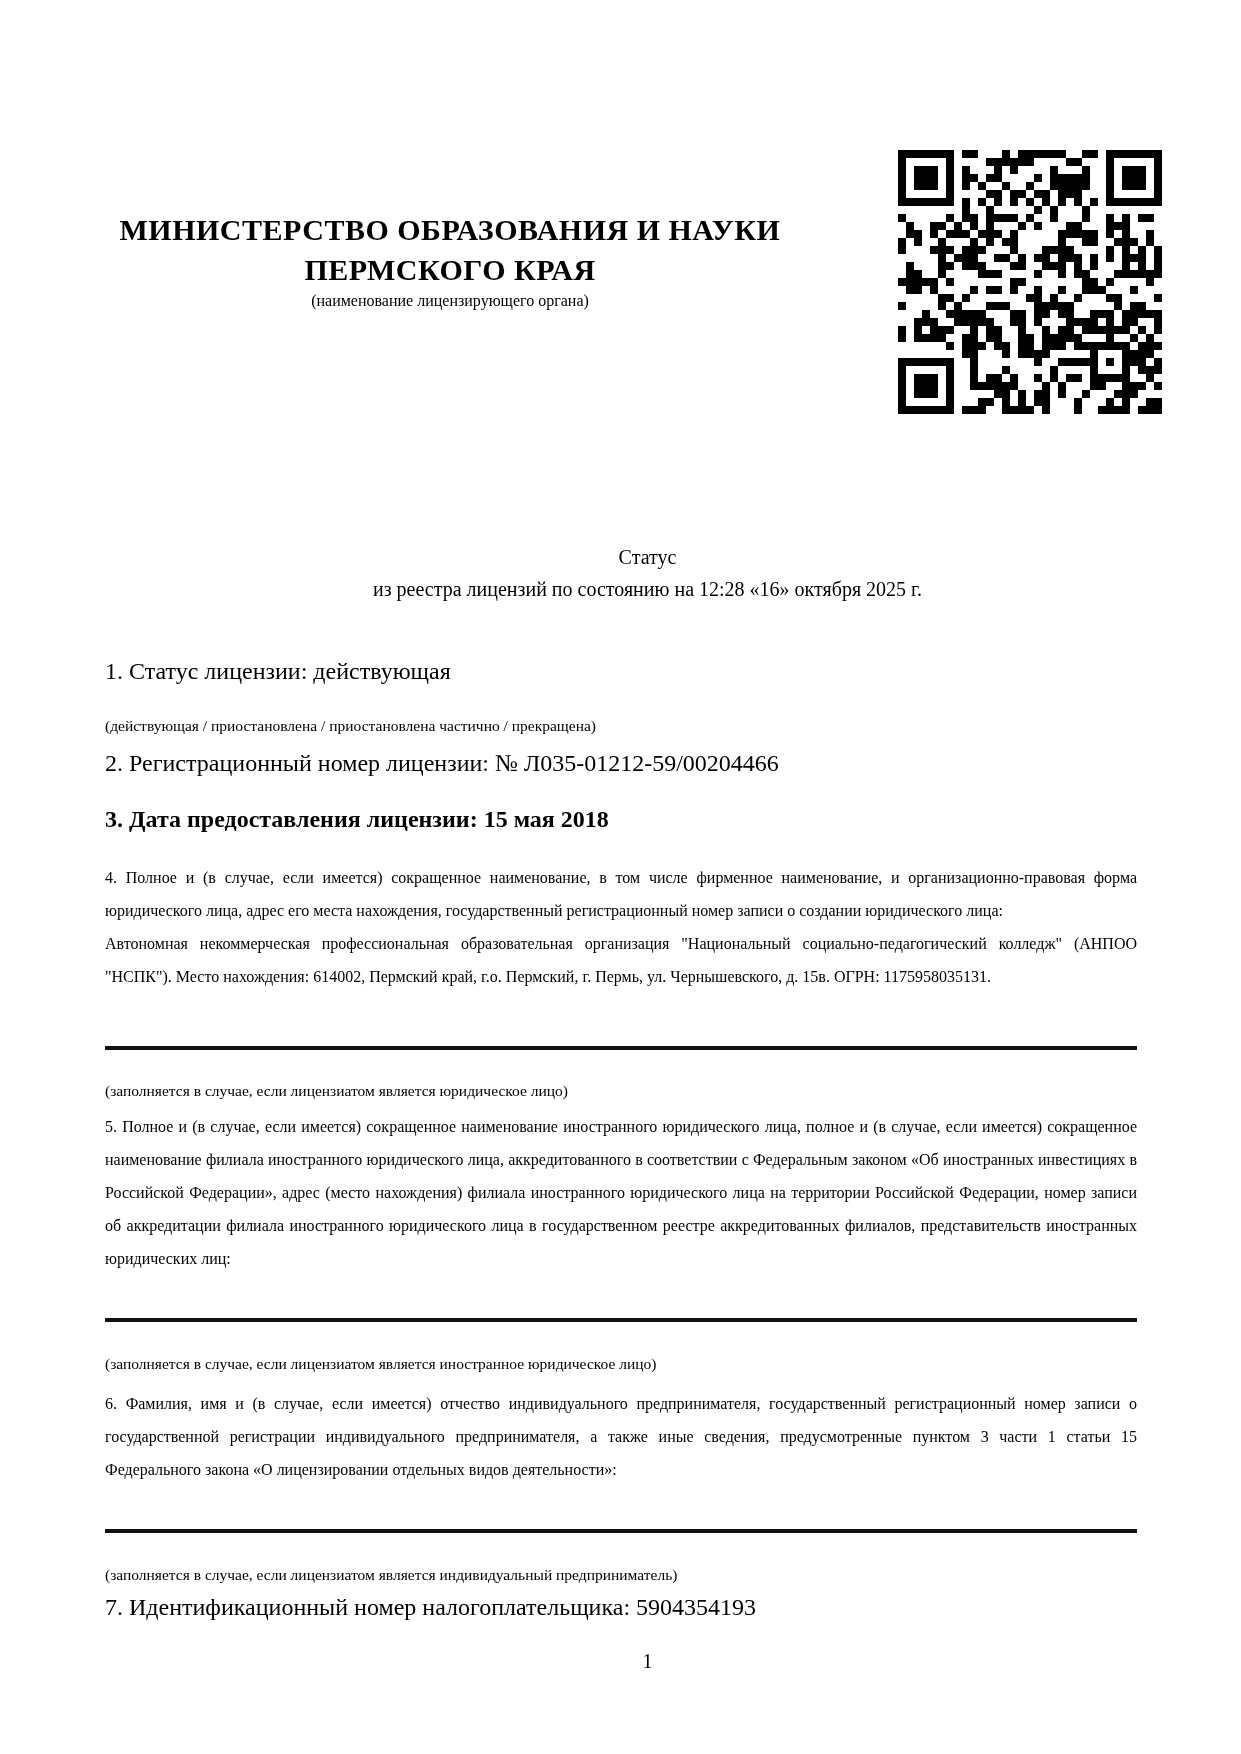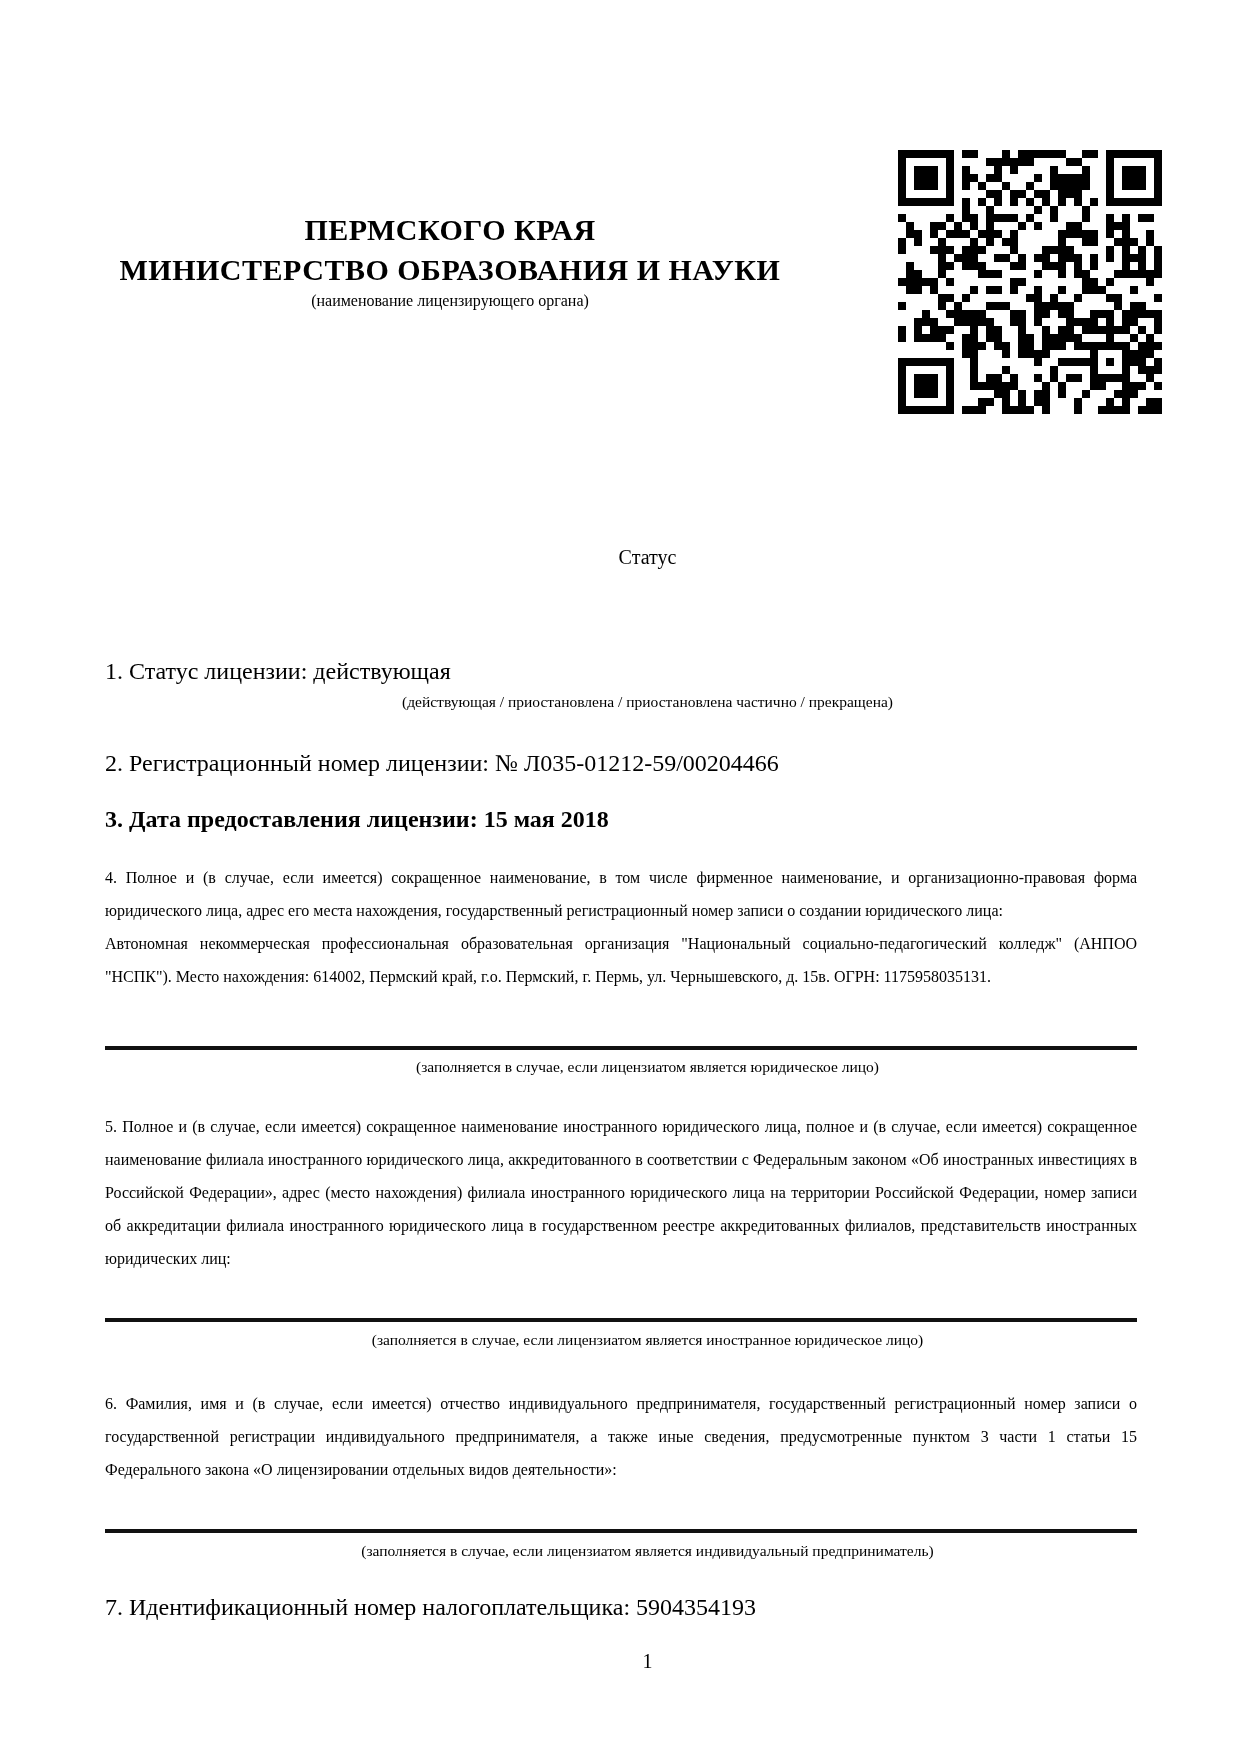--- a/index.html
+++ b/index.html
@@ -41,42 +41,41 @@
     font-size:24px; line-height:26px;
     white-space:nowrap;
   }
   .para {
     left:105px; width:1032px;
     font-size:16px; line-height:33px;
     text-align:justify;
   }
   .caption {
     left:105px; width:1085px;
-    text-align:center;
-    font-size:15.5px; line-height:20px;
+    font-size:15.5px; line-height:20px;margin-top:24px;
   }
   .rule {
     left:105px; width:1032px; height:4px;
     background:#111;
   }
   .page-number {
     left:105px; top:1650px; width:1085px;
     text-align:center;
     font-size:20px;
   }
 </style>
 </head>
 <body>
 
 <div class="page">
 
   <div class="abs header-block">
     <div class="header-title">
+      <div>МИНИСТЕРСТВО ОБРАЗОВАНИЯ И НАУКИ</div>
       <div>ПЕРМСКОГО КРАЯ</div>
-      <div>МИНИСТЕРСТВО ОБРАЗОВАНИЯ И НАУКИ</div>
     </div>
     <div class="header-subtitle">(наименование лицензирующего органа)</div>
   </div>
 
   <div class="abs qr" id="qr-box">
       <svg viewBox="0 0 33 33" shape-rendering="crispEdges" fill="#000">
         <rect width="33" height="33" fill="#fff"></rect>
         <rect x="0" y="0" width="1" height="1"></rect>
         <rect x="1" y="0" width="1" height="1"></rect>
         <rect x="2" y="0" width="1" height="1"></rect>
@@ -611,20 +610,21 @@
         <rect x="27" y="32" width="1" height="1"></rect>
         <rect x="28" y="32" width="1" height="1"></rect>
         <rect x="30" y="32" width="1" height="1"></rect>
         <rect x="31" y="32" width="1" height="1"></rect>
         <rect x="32" y="32" width="1" height="1"></rect>
       </svg>
     </div>
 
   <div class="abs doc-title">
     <div>Статус</div>
+    <div>из реестра лицензий по состоянию на 12:28 «16» октября 2025 г.</div>
   </div>
 
   <div class="abs item-line" style="top:658px;">1. Статус лицензии: действующая</div>
   <div class="abs caption" style="top:692px;">(действующая / приостановлена / приостановлена частично / прекращена)</div>
 
   <div class="abs item-line" style="top:750px;">2. Регистрационный номер лицензии: № Л035-01212-59/00204466</div>
 
   <div class="abs item-line" style="top:806px;font-weight:bold;">3. Дата предоставления лицензии: 15 мая 2018</div>
 
   <div class="abs para" style="top:861px;">

